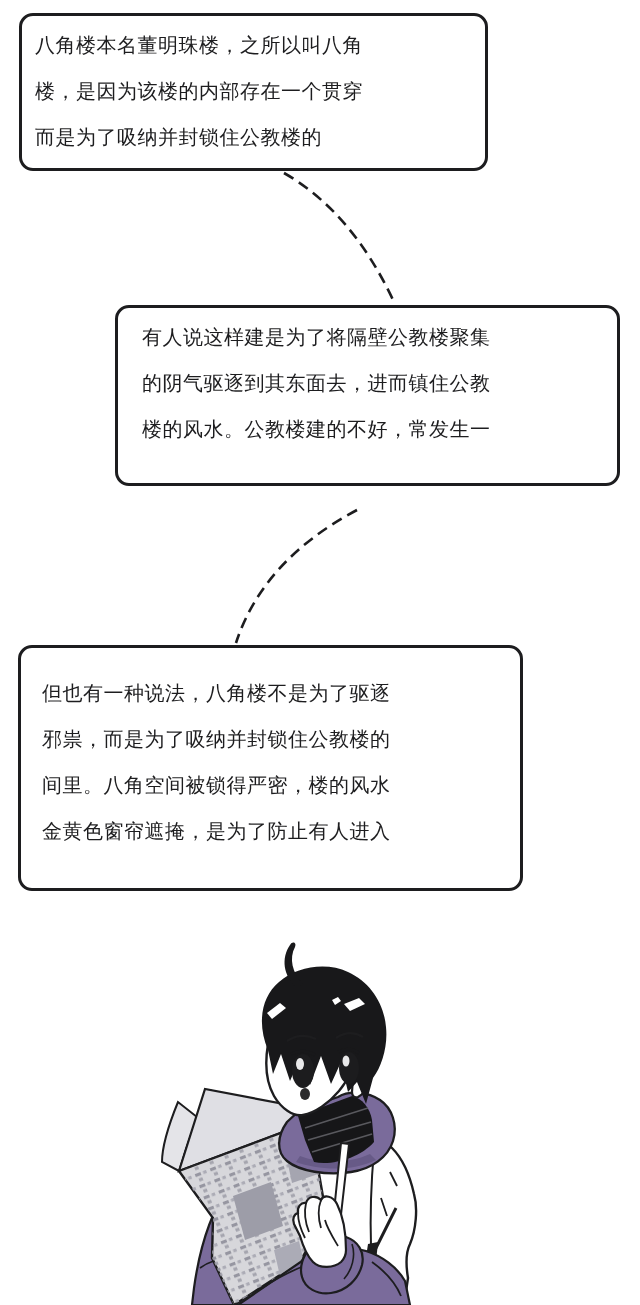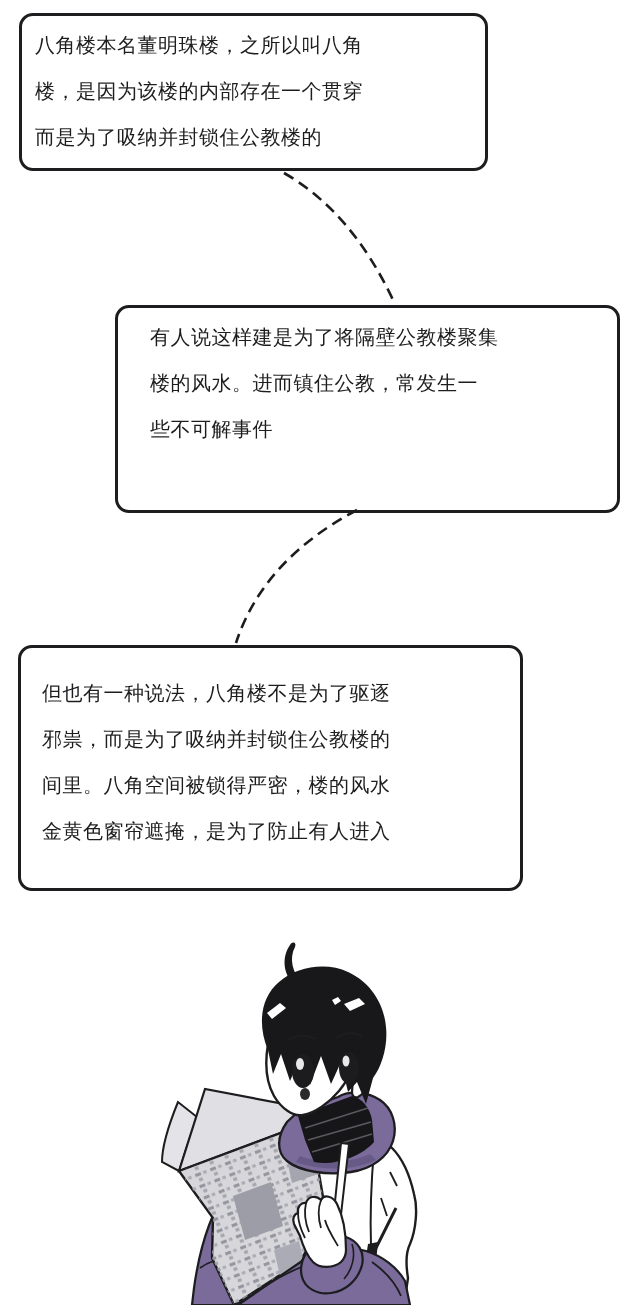--- a/index.html
+++ b/index.html
@@ -19,38 +19,38 @@
     font-family:"Liberation Sans","DejaVu Sans",sans-serif;
   }
   .bubble{
     position:absolute;box-sizing:border-box;background:#fff;
     border:3px solid var(--ink);border-radius:14px;
     color:var(--ink);font-size:20px;line-height:46px;letter-spacing:.5px;
     white-space:nowrap;
   }
   .bubble .ln{display:block;}
   #bubble1{left:19px;top:13px;width:469px;height:158px;padding:6px 13px;}
-  #bubble2{left:115px;top:305px;width:505px;height:208px;padding:6px 32px;}
+  #bubble2{left:115px;top:305px;width:505px;height:181px;padding:6px 24px;}
   #bubble3{left:18px;top:645px;width:505px;height:246px;padding:22px 21px;}
   svg.overlay{position:absolute;left:0;top:0;width:640px;height:1305px;pointer-events:none;}
   svg#figure{position:absolute;left:140px;top:930px;width:360px;height:375px;}
 </style>
 </head>
 <body>
 
 <div class="bubble" id="bubble1">
   <span class="ln">八角楼本名董明珠楼，之所以叫八角</span>
   <span class="ln">楼，是因为该楼的内部存在一个贯穿</span>
   <span class="ln">而是为了吸纳并封锁住公教楼的</span>
 </div>
 
 <div class="bubble" id="bubble2">
   <span class="ln">有人说这样建是为了将隔壁公教楼聚集</span>
-  <span class="ln">楼的风水。进而镇住公教，常发生一</span>
-  <span class="ln">些不可解事件</span>
+  <span class="ln">的阴气驱逐到其东面去，进而镇住公教</span>
+  <span class="ln">楼的风水。公教楼建的不好，常发生一</span>
 </div>
 
 <div class="bubble" id="bubble3">
   <span class="ln">但也有一种说法，八角楼不是为了驱逐</span>
   <span class="ln">邪祟，而是为了吸纳并封锁住公教楼的</span>
   <span class="ln">间里。八角空间被锁得严密，楼的风水</span>
   <span class="ln">金黄色窗帘遮掩，是为了防止有人进入</span>
 </div>
 
 <svg class="overlay" viewBox="0 0 640 1305" aria-hidden="true">

